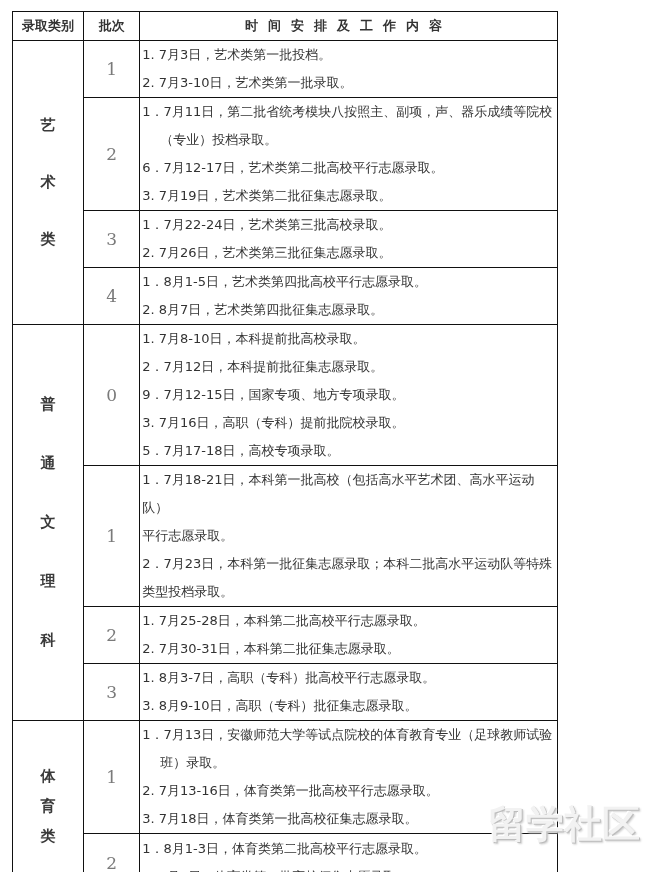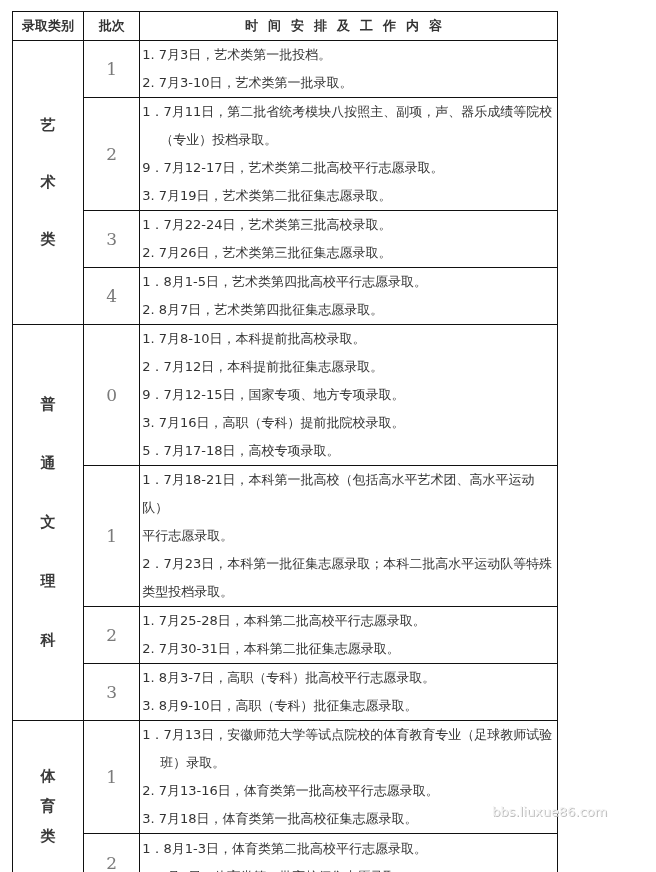--- a/index.html
+++ b/index.html
@@ -56,21 +56,21 @@
       <td class="items">
         <div class="item">1. 7月3日，艺术类第一批投档。</div>
         <div class="item">2. 7月3-10日，艺术类第一批录取。</div>
       </td>
     </tr>
     <tr style="height:113px">
       <td class="batch">2</td>
       <td class="items">
         <div class="item">1．7月11日，第二批省统考模块八按照主、副项，声、器乐成绩等院校</div>
         <div class="item" style="padding-left:18px">（专业）投档录取。</div>
-        <div class="item">9．7月12-17日，艺术类第二批高校平行志愿录取。</div>
+        <div class="item">6．7月12-17日，艺术类第二批高校平行志愿录取。</div>
         <div class="item">3. 7月19日，艺术类第二批征集志愿录取。</div>
       </td>
     </tr>
     <tr style="height:57px">
       <td class="batch">3</td>
       <td class="items">
         <div class="item">1．7月22-24日，艺术类第三批高校录取。</div>
         <div class="item">2. 7月26日，艺术类第三批征集志愿录取。</div>
       </td>
     </tr>
@@ -146,14 +146,14 @@
       <td class="items">
         <div class="item">1．8月1-3日，体育类第二批高校平行志愿录取。</div>
         <div class="item">2. 8月5日，体育类第二批高校征集志愿录取。</div>
       </td>
     </tr>
   </tbody>
 </table>
 </div>
 
 <div class="watermark">
-  <div class="wm-small">bbs.liuxue86.com</div>
+  <div class="wm-big">留学社区</div>
 </div>
 
 </body></html>

